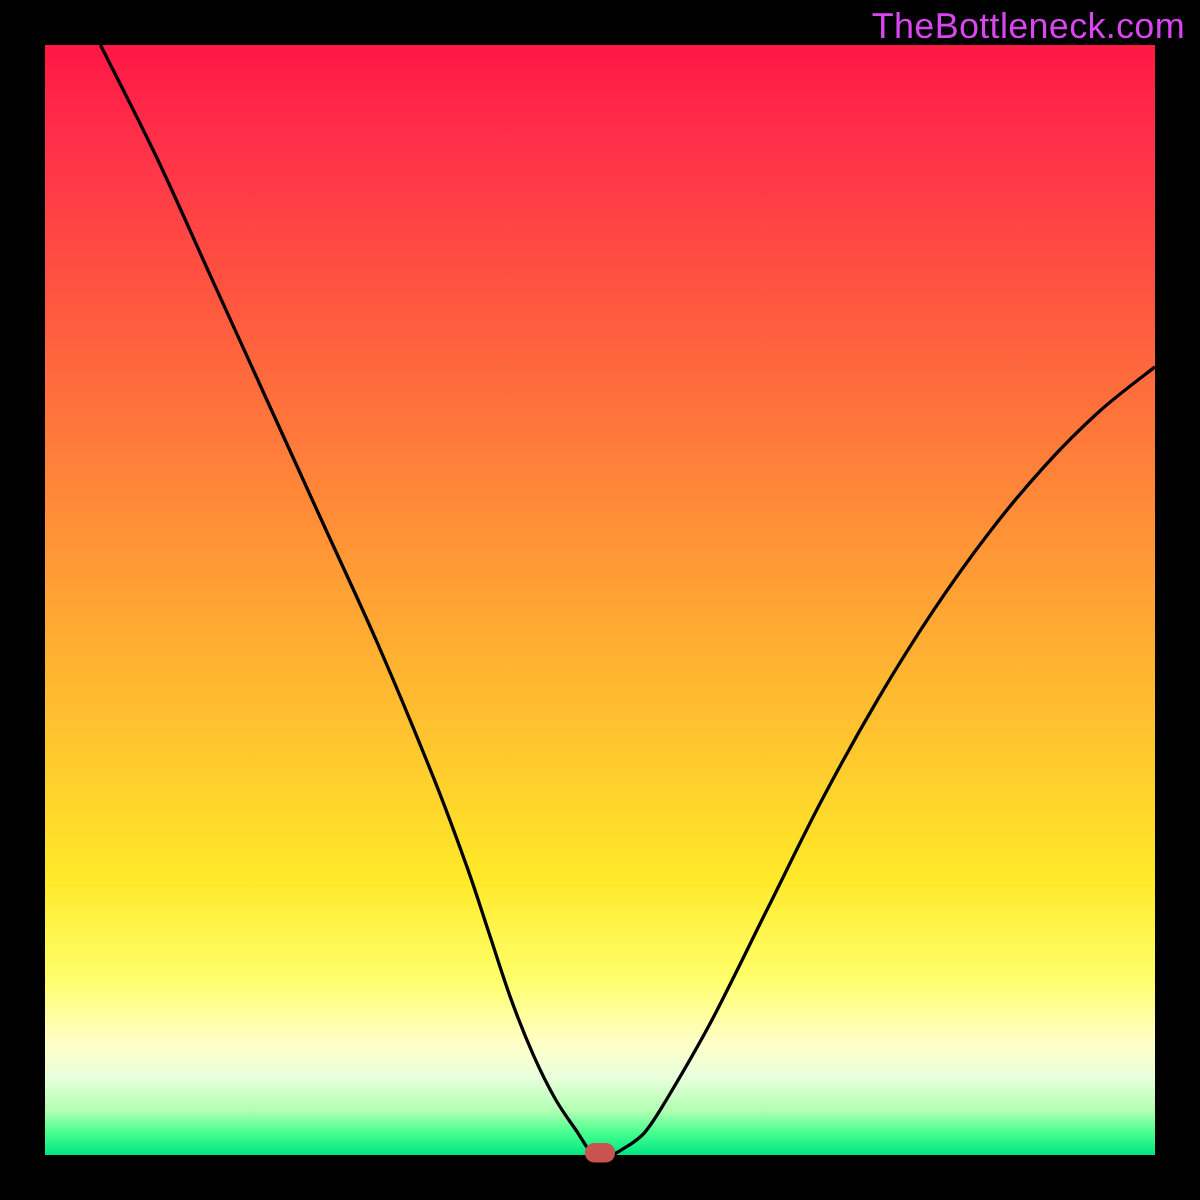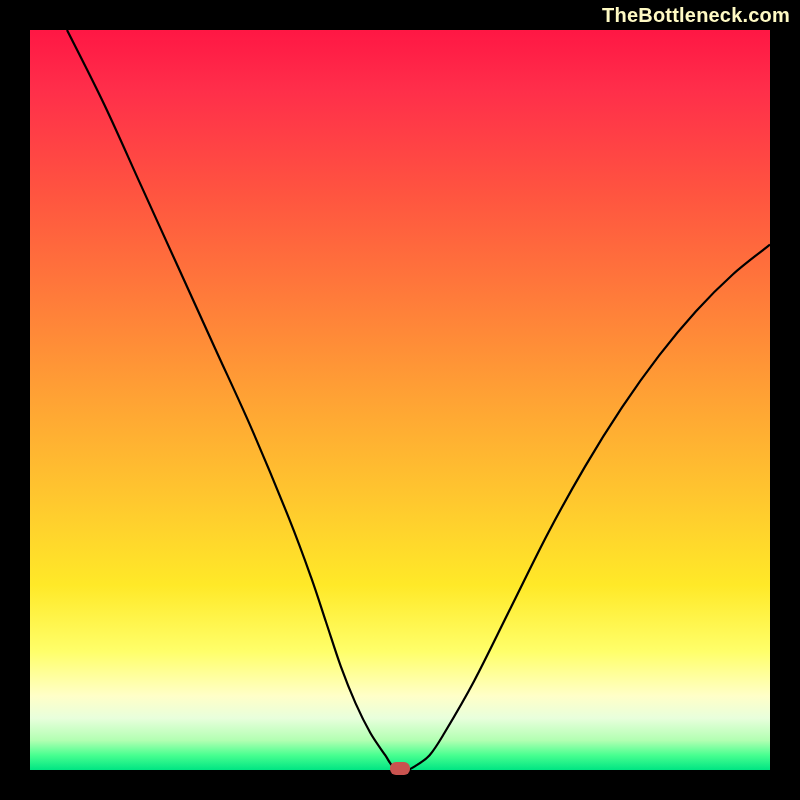--- a/index.html
+++ b/index.html
@@ -8,23 +8,23 @@
     height: 800px;
     background: #000;
     position: relative;
     font-family: Arial, Helvetica, sans-serif;
     overflow: hidden;
   }
   .watermark {
     position: absolute;
     top: 4px;
     right: 10px;
-    color: #fef9c3;
-    font-size: 20px;
-    font-weight: 700;
+    color: #d946ef;
+    font-size: 24px;
+    font-weight: 400;
     z-index: 10;
     letter-spacing: 0.2px;
   }
   .plot-area {
     position: absolute;
     left: 30px;
     top: 30px;
     width: 740px;
     height: 740px;
   }

